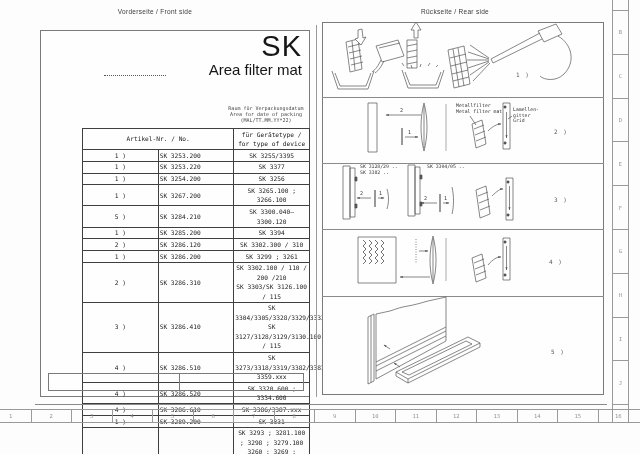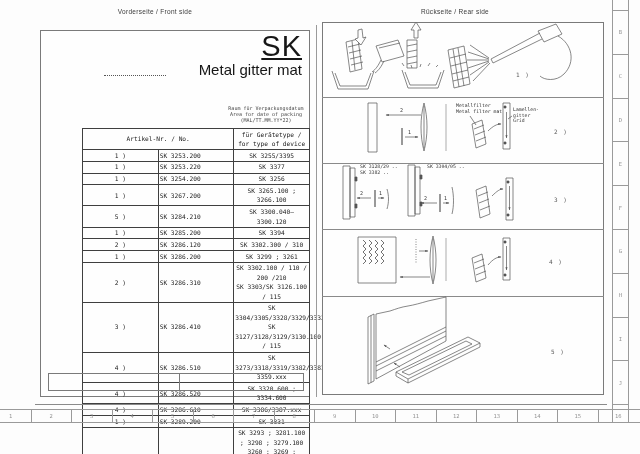--- a/index.html
+++ b/index.html
@@ -10,21 +10,21 @@
     font-family:"DejaVu Sans Mono", monospace; color:#1c1c1c;
   }
   .abs { position:absolute; }
   
   .sheet-header { font-family:"Liberation Sans", sans-serif; font-size:6.5px; color:#3a3a3a; text-align:center; letter-spacing:0.3px; }
   
   .panel { border:1px solid #7a7a7a; background:#fefefe; }
   .fold-line { border-left:1px solid #9a9a9a; }
   
   .title-block { text-align:right; font-family:"Liberation Sans", sans-serif; color:#161616; }
-  .title-sk { font-size:29px; line-height:30px; letter-spacing:1px;text-decoration:underline; }
+  .title-sk { font-size:29px; line-height:30px; letter-spacing:1px; }
   .title-de { font-size:15px; line-height:17px; }
   .title-en { font-size:15px; line-height:18px; }
   .dotted-line { border-top:1px dotted #555; height:0; }
   .packing-note { font-size:5px; line-height:5.8px; text-align:center; color:#444; white-space:pre-line; }
   
   table.parts { border-collapse:collapse; table-layout:fixed; width:228px; }
   table.parts td, table.parts th { border:1px solid #3f3f3f; font-weight:normal; font-size:6.2px; line-height:9.5px; padding:0.6px 1px; vertical-align:middle; }
   table.parts { border:1px solid #2e2e2e; }
   th.t-head { text-align:center; color:#222; }
   td.t-ref { width:17px; text-align:center; }
@@ -59,21 +59,21 @@
     </defs>
   </svg>
 
   <div class="abs sheet-header" style="left:30px; top:8px; width:250px;">Vorderseite / Front side</div>
   <div class="abs sheet-header" style="left:330px; top:8px; width:250px;">Rückseite / Rear side</div>
 
   <div class="abs panel" style="left:40px; top:30px; width:270px; height:367px;"></div>
 
   <div class="abs title-block" style="left:150px; top:31px; width:152px;">
     <div class="title-sk">SK</div>
-    <div class="title-en">Metal gitter mat</div>
+    <div class="title-en">Area filter mat</div>
   </div>
 
   <div class="abs dotted-line" style="left:104px; top:75px; width:62px;"></div>
 
   <div class="abs packing-note" style="left:222px; top:106px; width:88px;">Raum für Verpackungsdatum
 Area for date of packing
 (MAL/TT.MM.YY*22)</div>
 
   <table class="parts abs" style="left:82px; top:128px;">
     <thead>

